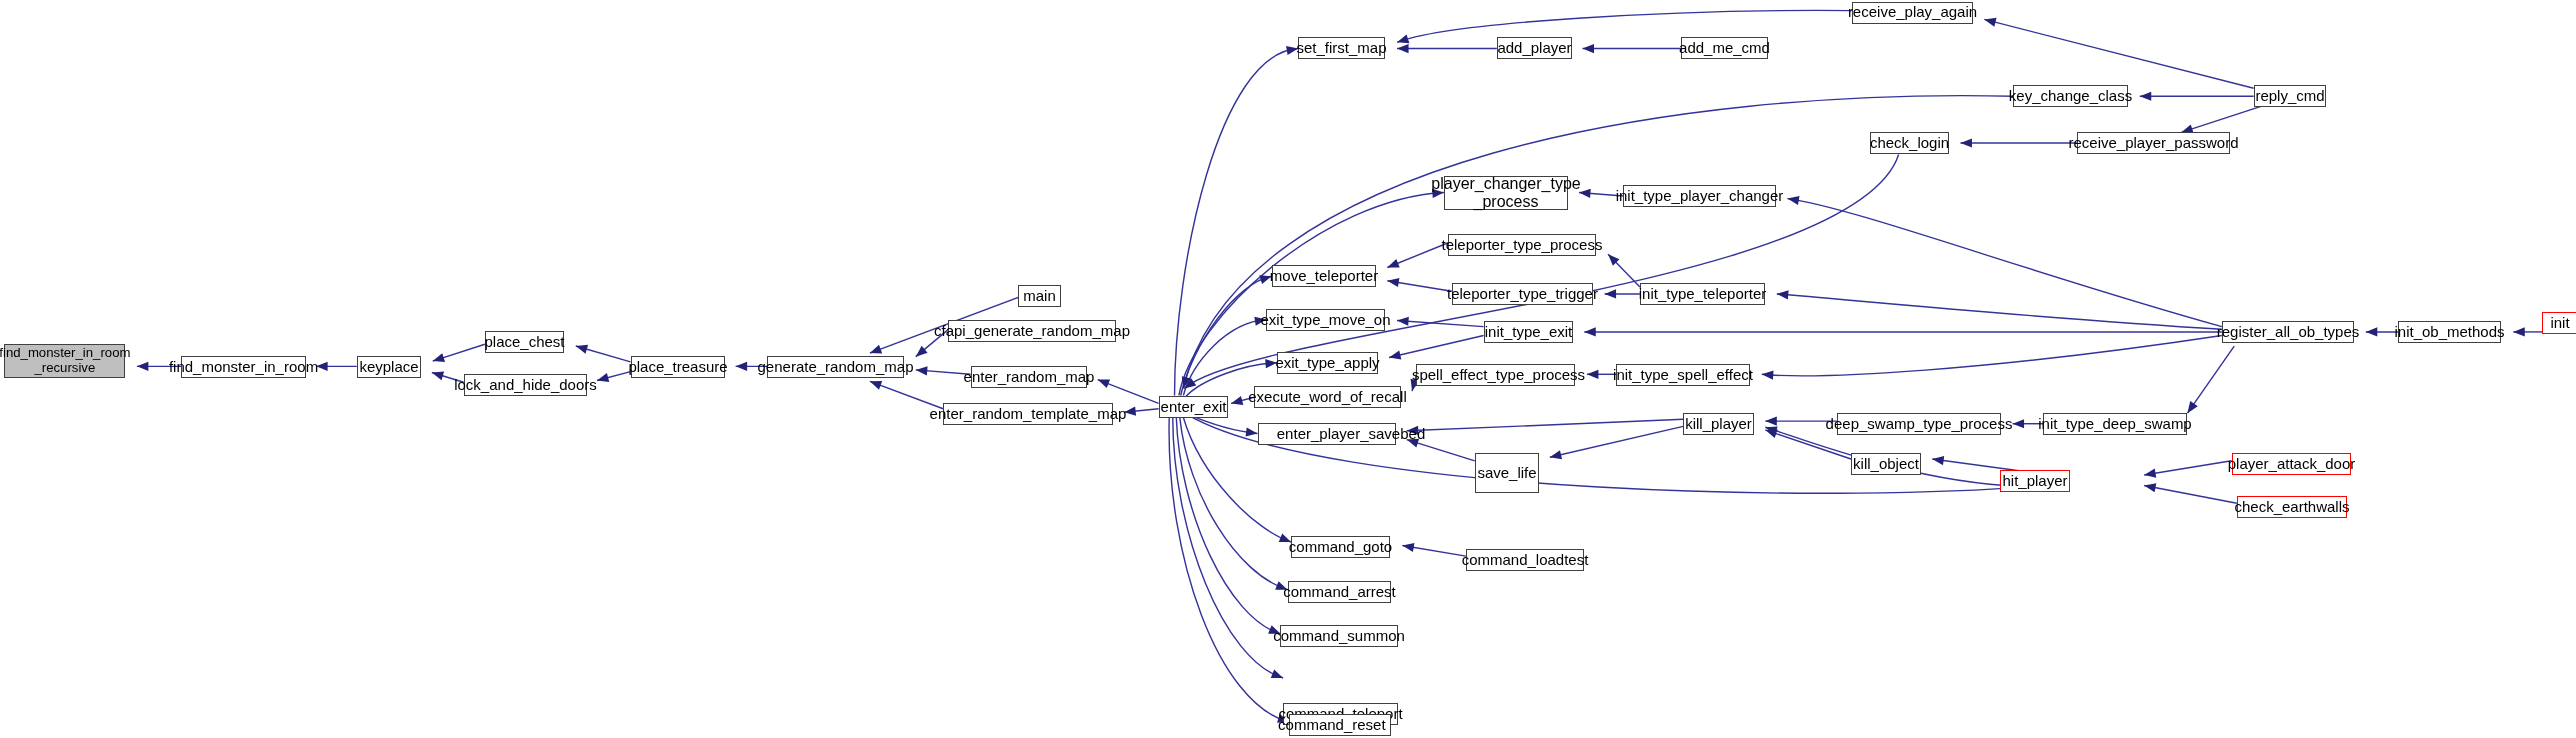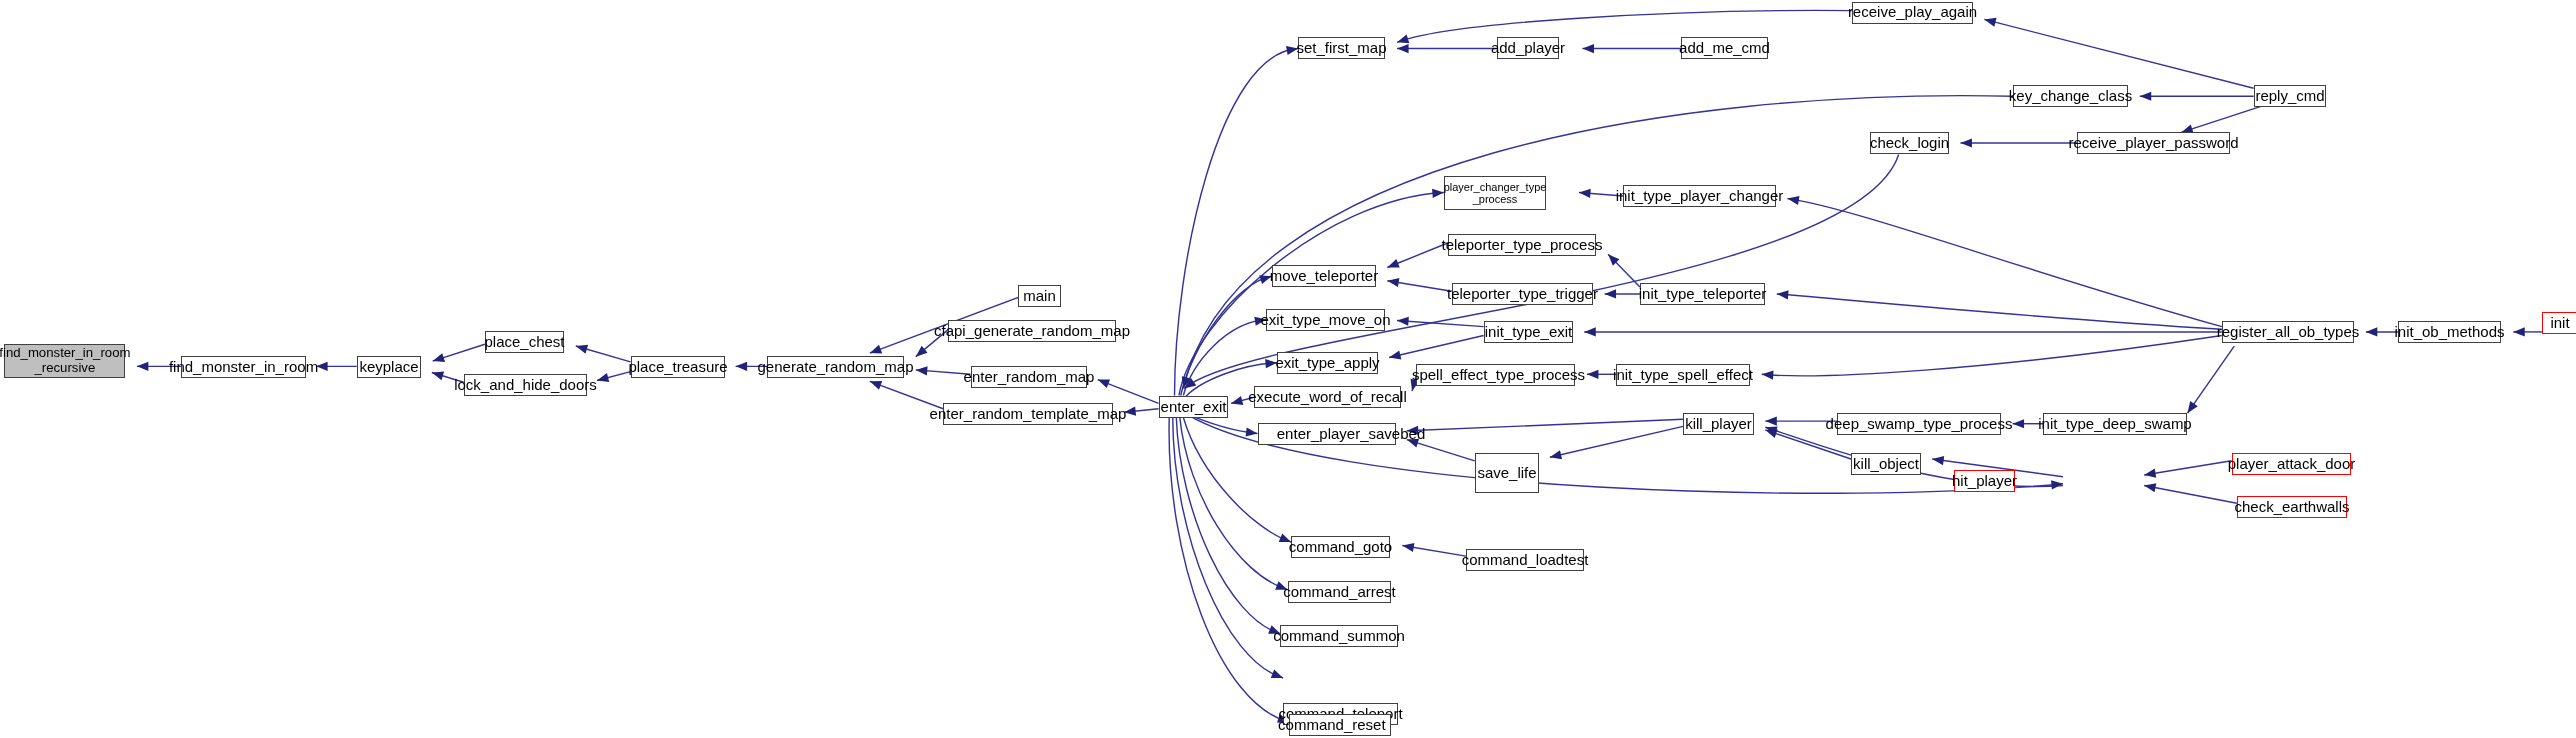--- a/index.html
+++ b/index.html
@@ -205,47 +205,47 @@
       <div class="gnode kind-normal" style="left: 485px; top: 331px; width: 79px; height: 22px;"><span class="glabel">place_chest</span></div>
       <div class="gnode kind-normal" style="left: 464px; top: 374px; width: 123px; height: 22px;"><span class="glabel">lock_and_hide_doors</span></div>
       <div class="gnode kind-normal" style="left: 631px; top: 356px; width: 94px; height: 22px;"><span class="glabel">place_treasure</span></div>
       <div class="gnode kind-normal" style="left: 767px; top: 356px; width: 137px; height: 22px;"><span class="glabel">generate_random_map</span></div>
       <div class="gnode kind-normal" style="left: 1018px; top: 285px; width: 43px; height: 22px;"><span class="glabel">main</span></div>
       <div class="gnode kind-normal" style="left: 948px; top: 320px; width: 168px; height: 22px;"><span class="glabel">cfapi_generate_random_map</span></div>
       <div class="gnode kind-normal" style="left: 971px; top: 366px; width: 116px; height: 22px;"><span class="glabel">enter_random_map</span></div>
       <div class="gnode kind-normal" style="left: 943px; top: 403px; width: 170px; height: 22px;"><span class="glabel">enter_random_template_map</span></div>
       <div class="gnode kind-normal" style="left: 1159px; top: 396px; width: 69px; height: 22px;"><span class="glabel">enter_exit</span></div>
       <div class="gnode kind-normal" style="left: 1298px; top: 37px; width: 87px; height: 22px;"><span class="glabel">set_first_map</span></div>
-      <div class="gnode kind-normal" style="left: 1497px; top: 37px; width: 62px; height: 22px;"><span class="glabel">add_player</span></div>
+      <div class="gnode kind-normal" style="left: 1497px; top: 37px; width: 75px; height: 22px;"><span class="glabel">add_player</span></div>
       <div class="gnode kind-normal" style="left: 1681px; top: 37px; width: 87px; height: 22px;"><span class="glabel">add_me_cmd</span></div>
       <div class="gnode kind-normal" style="left: 1852px; top: 1.8px; width: 121px; height: 22px;"><span class="glabel">receive_play_again</span></div>
       <div class="gnode kind-normal" style="left: 2013px; top: 85px; width: 115px; height: 22px;"><span class="glabel">key_change_class</span></div>
       <div class="gnode kind-normal" style="left: 2254px; top: 85px; width: 72px; height: 22px;"><span class="glabel">reply_cmd</span></div>
       <div class="gnode kind-normal" style="left: 1870px; top: 132px; width: 79px; height: 22px;"><span class="glabel">check_login</span></div>
       <div class="gnode kind-normal" style="left: 2077px; top: 132px; width: 153px; height: 22px;"><span class="glabel">receive_player_password</span></div>
-      <div class="gnode kind-normal" style="left: 1444px; top: 176px; width: 102px; height: 34px; font-size: 11px;"><span class="glabel">player_changer_type
+      <div class="gnode kind-normal" style="left: 1444px; top: 176px; width: 124px; height: 34px; font-size: 16px;"><span class="glabel">player_changer_type
 _process</span></div>
       <div class="gnode kind-normal" style="left: 1623px; top: 185px; width: 153px; height: 22px;"><span class="glabel">init_type_player_changer</span></div>
       <div class="gnode kind-normal" style="left: 1448px; top: 234px; width: 148px; height: 22px;"><span class="glabel">teleporter_type_process</span></div>
       <div class="gnode kind-normal" style="left: 1272px; top: 265px; width: 104px; height: 22px;"><span class="glabel">move_teleporter</span></div>
       <div class="gnode kind-normal" style="left: 1452px; top: 283px; width: 141px; height: 22px;"><span class="glabel">teleporter_type_trigger</span></div>
       <div class="gnode kind-normal" style="left: 1640px; top: 283px; width: 125px; height: 22px;"><span class="glabel">init_type_teleporter</span></div>
       <div class="gnode kind-normal" style="left: 1266px; top: 309px; width: 119px; height: 22px;"><span class="glabel">exit_type_move_on</span></div>
       <div class="gnode kind-normal" style="left: 1484px; top: 321px; width: 89px; height: 22px;"><span class="glabel">init_type_exit</span></div>
       <div class="gnode kind-normal" style="left: 1277px; top: 352px; width: 101px; height: 22px;"><span class="glabel">exit_type_apply</span></div>
       <div class="gnode kind-normal" style="left: 1416px; top: 364px; width: 159px; height: 22px; padding-left: 6px;"><span class="glabel">spell_effect_type_process</span></div>
       <div class="gnode kind-normal" style="left: 1616px; top: 364px; width: 134px; height: 22px;"><span class="glabel">init_type_spell_effect</span></div>
       <div class="gnode kind-normal" style="left: 1254px; top: 386px; width: 147px; height: 22px;"><span class="glabel">execute_word_of_recall</span></div>
       <div class="gnode kind-normal" style="left: 1683px; top: 413px; width: 71px; height: 22px;"><span class="glabel">kill_player</span></div>
       <div class="gnode kind-normal" style="left: 1837px; top: 413px; width: 164px; height: 22px;"><span class="glabel">deep_swamp_type_process</span></div>
       <div class="gnode kind-normal" style="left: 2043px; top: 413px; width: 144px; height: 22px;"><span class="glabel">init_type_deep_swamp</span></div>
       <div class="gnode kind-normal" style="left: 1258px; top: 423px; width: 138px; height: 22px; padding-left: 48px;"><span class="glabel">enter_player_savebed</span></div>
       <div class="gnode kind-normal" style="left: 1475px; top: 453px; width: 64px; height: 40px;"><span class="glabel">save_life</span></div>
       <div class="gnode kind-normal" style="left: 1851px; top: 453px; width: 70px; height: 22px;"><span class="glabel">kill_object</span></div>
-      <div class="gnode kind-red" style="left: 1954px; top: 470px; width: 61px; height: 22px;"><span class="glabel">hit_player</span></div>
+      <div class="gnode kind-red" style="left: 2000px; top: 470px; width: 70px; height: 22px;"><span class="glabel">hit_player</span></div>
       <div class="gnode kind-red" style="left: 2232px; top: 453px; width: 119px; height: 22px;"><span class="glabel">player_attack_door</span></div>
       <div class="gnode kind-red" style="left: 2237px; top: 496px; width: 110px; height: 22px;"><span class="glabel">check_earthwalls</span></div>
       <div class="gnode kind-normal" style="left: 2222px; top: 321px; width: 132px; height: 22px;"><span class="glabel">register_all_ob_types</span></div>
       <div class="gnode kind-normal" style="left: 2398px; top: 321px; width: 103px; height: 22px;"><span class="glabel">init_ob_methods</span></div>
       <div class="gnode kind-red" style="left: 2542px; top: 312px; width: 36px; height: 22px; align-items: center;"><span class="glabel">init</span></div>
       <div class="gnode kind-normal" style="left: 1291px; top: 536px; width: 99px; height: 22px;"><span class="glabel">command_goto</span></div>
       <div class="gnode kind-normal" style="left: 1466px; top: 549px; width: 118px; height: 22px;"><span class="glabel">command_loadtest</span></div>
       <div class="gnode kind-normal" style="left: 1288px; top: 581px; width: 103px; height: 22px;"><span class="glabel">command_arrest</span></div>
       <div class="gnode kind-normal" style="left: 1280px; top: 625px; width: 118px; height: 22px;"><span class="glabel">command_summon</span></div>
       <div class="gnode kind-normal" style="left: 1283px; top: 703px; width: 115px; height: 22px;"><span class="glabel">command_teleport</span></div>

